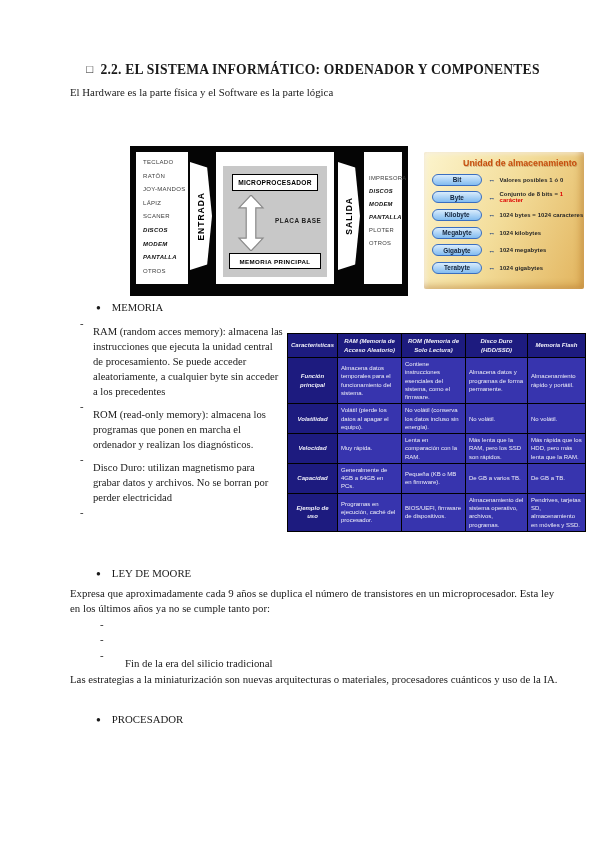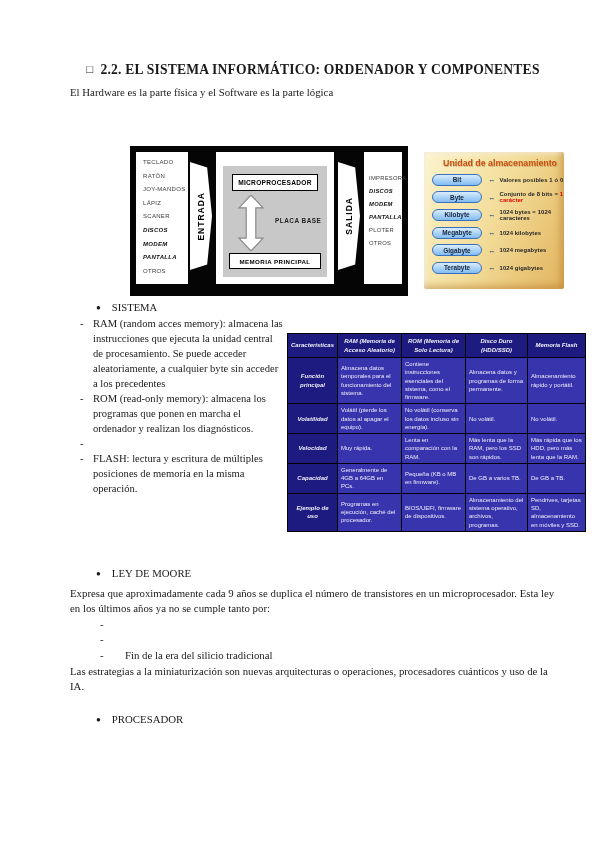--- a/index.html
+++ b/index.html
@@ -48,42 +48,42 @@
   .cpu-inner{position:absolute;left:7px;top:14px;width:104px;height:111px;background:var(--cpu-inner-bg);}
   .chipbox{position:absolute;background:#fff;border:1px solid #000;display:flex;
            align-items:center;justify-content:center;font-weight:bold;color:#000;}
   .micro{top:8px;left:9px;width:86px;height:17px;font-size:6.6px;letter-spacing:.3px;}
   .mem-main{bottom:8px;left:6px;width:92px;height:16px;font-size:6.2px;letter-spacing:.4px;}
   .placa-label{position:absolute;left:52px;top:51px;font-weight:bold;font-size:6.4px;
                letter-spacing:.5px;color:#222;}
   .dbl-arrow{position:absolute;left:13px;top:29px;}
 
   
-  .storage{position:absolute;left:424px;top:10px;width:140px;height:137px;border-radius:2px;
+  .storage{position:absolute;left:424px;top:10px;width:160px;height:137px;border-radius:2px;
            background:linear-gradient(115deg,#fcf4cd 0%,#f3dd9a 48%,#e2b45e 100%);
            box-shadow:inset -3px -3px 7px rgba(155,85,10,.38), inset 2px 2px 4px rgba(255,255,255,.65);
            font-family:"Liberation Sans", sans-serif;}
   .storage-title{padding:6px 7px 3px 0;text-align:right;font-size:8.8px;font-weight:bold;
                  color:var(--storage-title);text-shadow:.6px .6px 0 rgba(120,40,0,.25);}
   .srow{display:flex;align-items:center;height:17.6px;padding-left:8px;}
   .pill{width:50px;height:12px;flex:none;border-radius:7px;border:1px solid #3a6ebf;
         background:linear-gradient(#d9ecfc,#82bcf0);display:flex;align-items:center;
         justify-content:center;font-size:6.4px;font-weight:600;color:#12243d;}
   .sarrow{margin:0 4px 0 6px;font-size:7.5px;font-weight:bold;color:#133a7c;flex:none;}
   .sdesc{font-size:5.9px;font-weight:bold;color:#252525;letter-spacing:.1px;}
   .sdesc .red{color:var(--highlight-red);}
 
   
   .two-col{position:absolute;top:300px;left:70px;width:516px;display:flex;}
   .mem-left{width:214px;font-size:10.6px;line-height:15px;}
   .bullet-line{padding-left:26px;display:flex;align-items:baseline;}
   .bullet-line .bul{font-size:8px;margin-right:11px;position:relative;top:-1px;}
   .dash-item{display:flex;}
   .mem-left .dash{margin-left:10px;width:13px;flex:none;}
-  .dash-item .txt{flex:1;}
+  .dash-item .txt{flex:1;margin-top:8px;}
   .mem-right{margin-left:4px;margin-top:33px;}
   table.cmp{border-collapse:collapse;table-layout:fixed;width:298px;
             font-family:"Liberation Sans", sans-serif;}
   table.cmp th,table.cmp td{border:1.6px solid #000;padding:2px 3px;font-size:6px;
             line-height:1.38;color:#eeeef8;vertical-align:middle;}
   table.cmp thead th{background:var(--table-header-bg);font-weight:bold;font-style:italic;
             text-align:center;height:24px;}
   table.cmp td{background:var(--table-cell-bg);text-align:left;}
   table.cmp td.rowlab{background:var(--table-header-bg);font-weight:bold;font-style:italic;
             text-align:center;}
@@ -191,36 +191,36 @@
         <div class="sarrow">↔</div>
         <div class="sdesc"><span>1024 gigabytes</span><span class="red"></span></div>
       </div>
     </div>
   </div>
 
   <div class="two-col">
     <div class="mem-left">
       <div class="bullet-line">
         <span class="bul">●</span>
-        <span>SISTEMA</span>
+        <span>MEMORIA</span>
       </div>
       <div class="dash-item">
         <span class="dash">-</span>
         <span class="txt">RAM (random acces memory): almacena las instrucciones que ejecuta la unidad central de procesamiento. Se puede acceder aleatoriamente, a cualquier byte sin acceder a los  precedentes</span>
       </div>
       <div class="dash-item">
         <span class="dash">-</span>
         <span class="txt">ROM (read-only memory): almacena los programas que ponen en marcha el ordenador y realizan los diagnósticos.</span>
       </div>
       <div class="dash-item">
         <span class="dash">-</span>
+        <span class="txt">Disco Duro: utilizan magnetismo para grabar datos y archivos. No se borran por perder electricidad</span>
       </div>
       <div class="dash-item">
         <span class="dash">-</span>
-        <span class="txt">FLASH: lectura y escritura de múltiples posiciones de memoria en la misma operación.</span>
       </div>
     </div>
 
     <div class="mem-right">
       <table class="cmp">
         <colgroup>
             <col style="width:50px">
             <col style="width:64px">
             <col style="width:64px">
             <col style="width:62px">
@@ -285,21 +285,21 @@
     <div class="dash-item">
       <span class="dash">-</span>
     </div>
     <div class="dash-item">
       <span class="dash">-</span>
     </div>
     <div class="dash-item">
       <span class="dash">-</span>
       <span class="txt">Fin de la era del silicio tradicional</span>
     </div>
-    <p>Las estrategias a la miniaturización son nuevas arquitecturas o operaciones, procesadores cuánticos y uso de la IA.</p>
+    <p>Las estrategias a la miniaturización son nuevas arquitecturas o materiales, procesadores cuánticos y uso de la IA.</p>
   </div>
 
   <div class="proc">
     <div class="bullet-line">
       <span class="bul">●</span>
       <span>PROCESADOR</span>
     </div>
   </div>
 
 </div>

